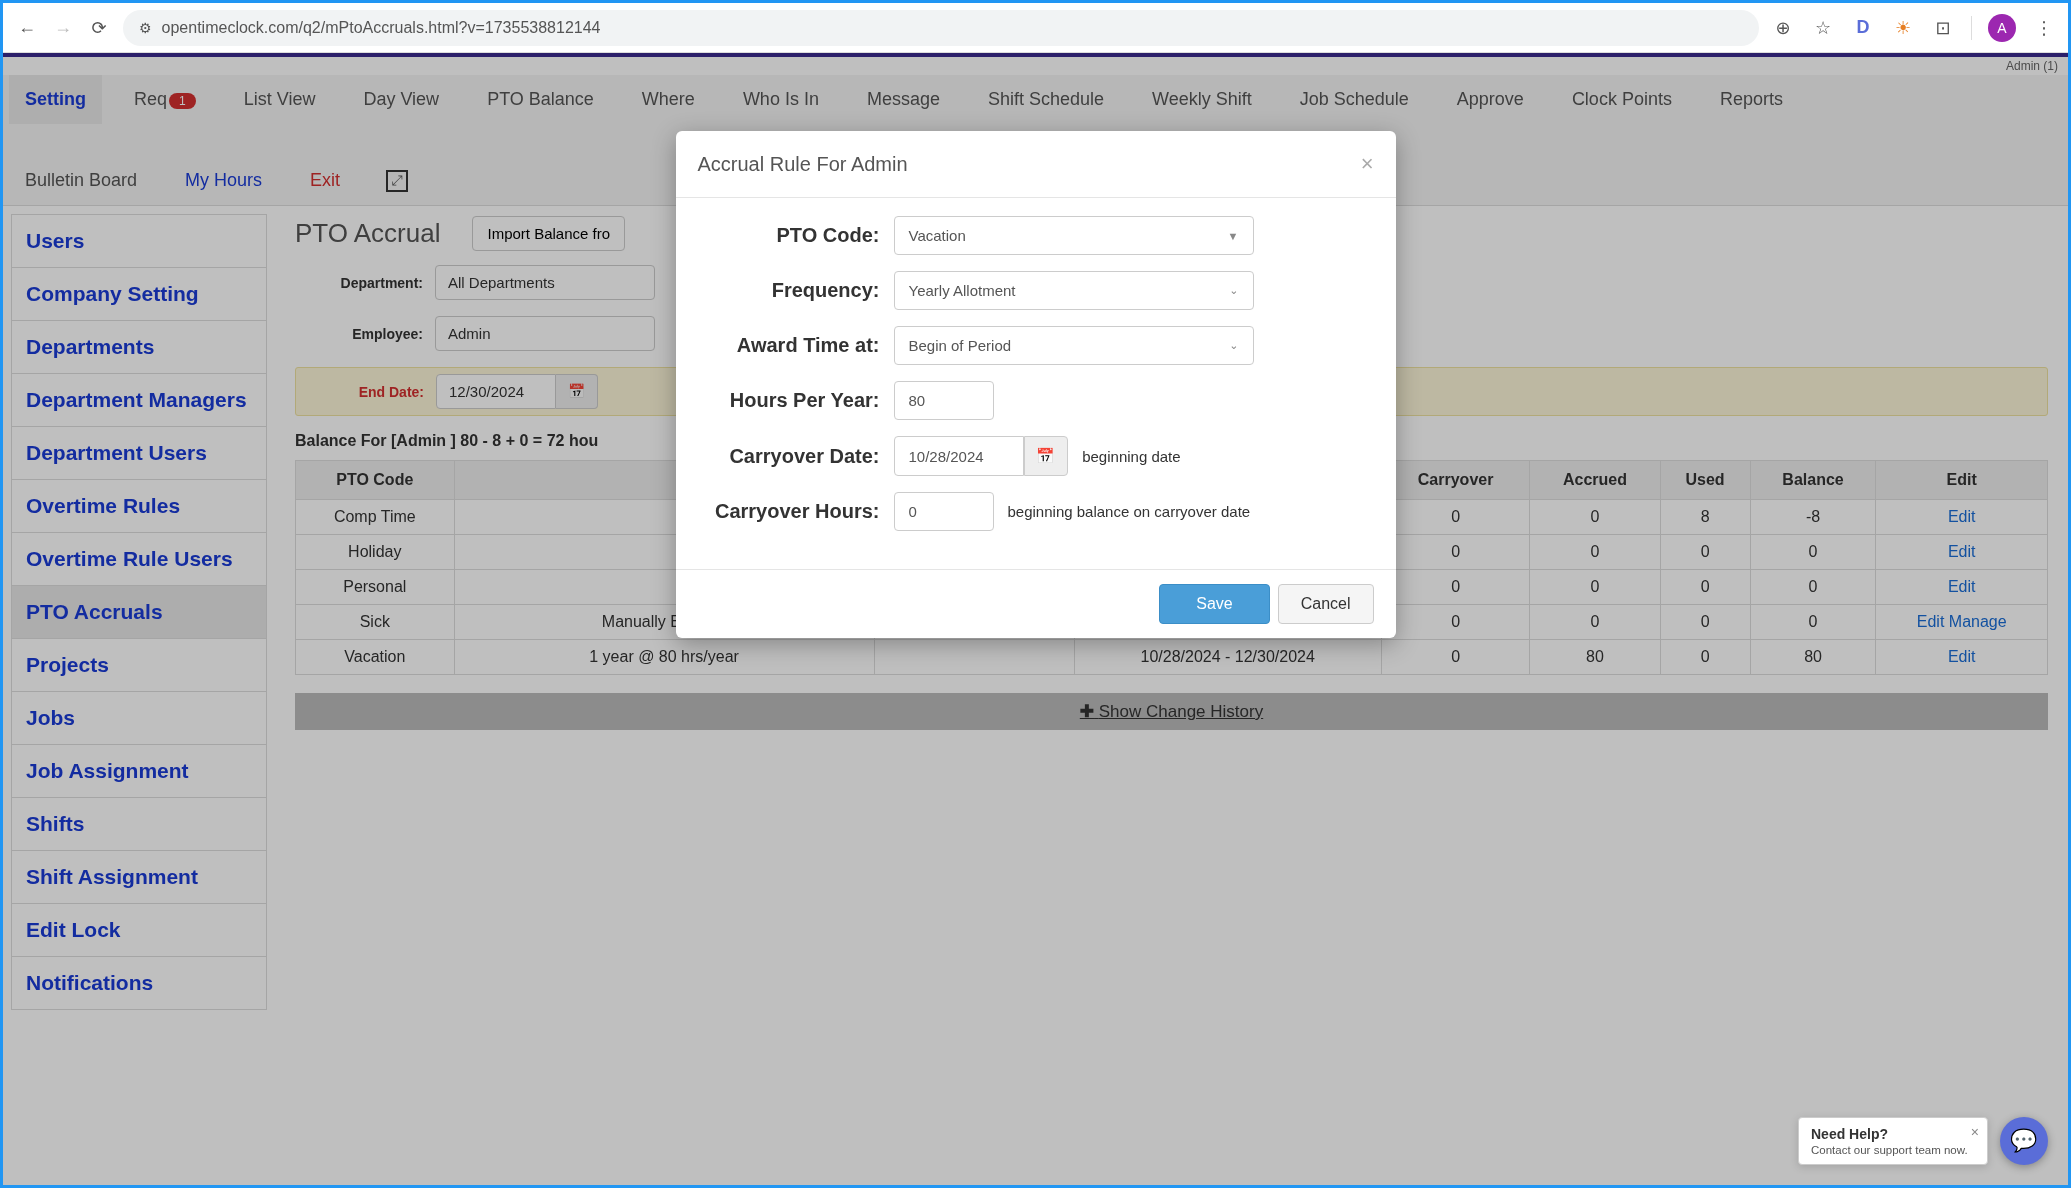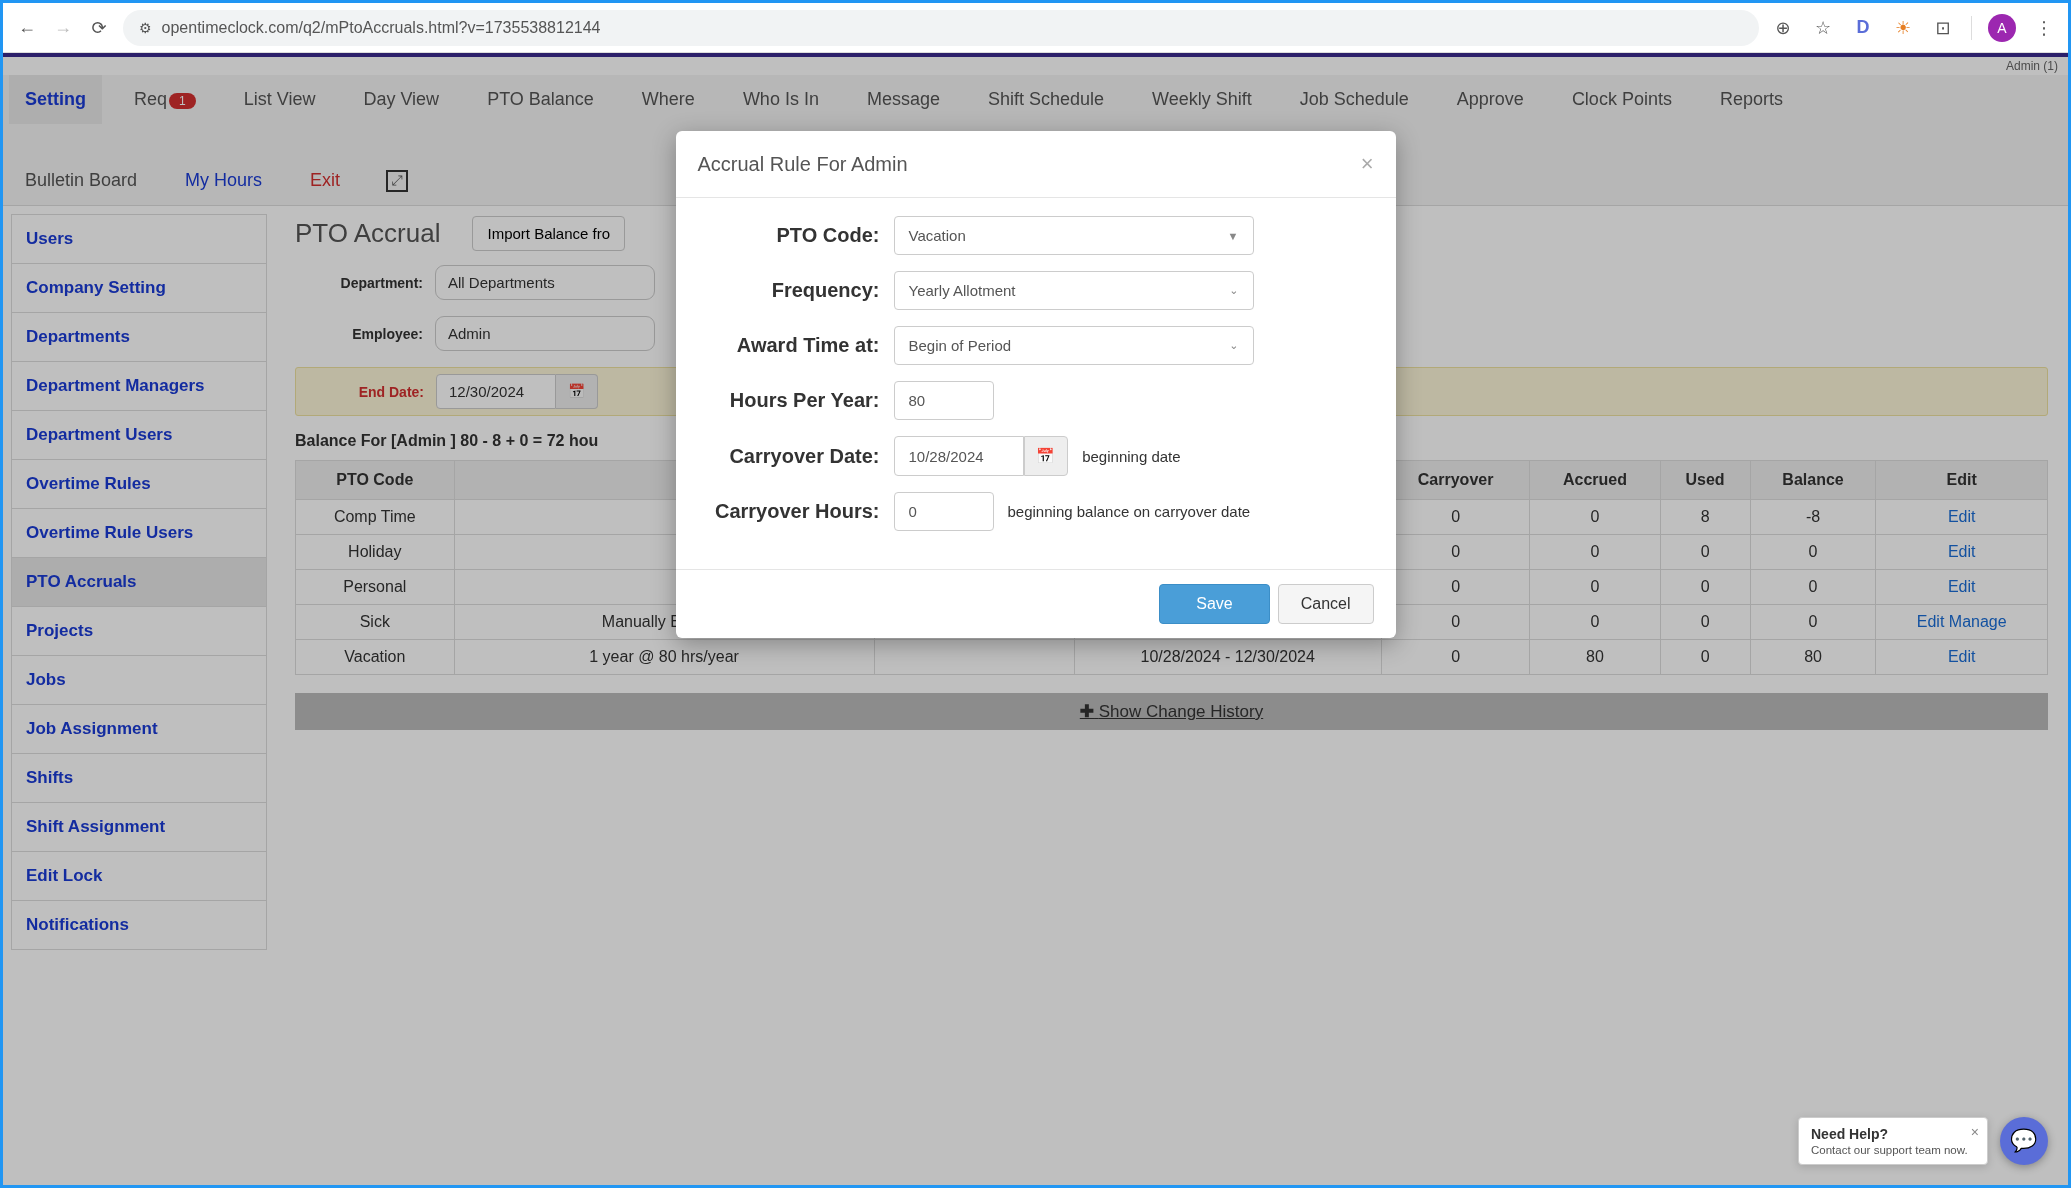--- a/index.html
+++ b/index.html
@@ -97,21 +97,21 @@
   width: 272px;
   padding: 8px;
   background: #fff;
 }
 .sidebar-item {
   padding: 14px 14px;
   border: 1px solid #ddd;
   border-bottom: none;
   color: #1a3bd6;
   font-weight: 600;
-  font-size: 17px;
+  font-size: 21px;
   cursor: pointer;
   background: #fff;
 }
 .sidebar-item:last-child { border-bottom: 1px solid #ddd; }
 .sidebar-item.active { background: #e7e7e7; }
 
 .content {
   flex: 1;
   padding: 10px 20px;
 }
@@ -120,21 +120,21 @@
 }
 .page-title { font-size: 26px; color: #555; font-weight: 400; }
 .btn {
   padding: 8px 14px; border: 1px solid #ccc; background: #fff;
   border-radius: 4px; font-size: 15px; cursor: pointer;
 }
 .filter-row { display: flex; align-items: center; gap: 12px; margin: 8px 0 16px; }
 .filter-label { font-weight: 700; color: #333; width: 128px; text-align: right; }
 .filter-label.red { color: #d32f2f; font-weight: 700; }
 .filter-input {
-  padding: 8px 12px; border:1px solid #ccc; border-radius:9px;
+  padding: 8px 12px; border:1px solid #ccc; border-radius:4px;
   min-width: 170px; font-size: 15px; background:#fff;
 }
 .cal-btn {
   padding: 8px 12px; border:1px solid #ccc; border-left:none;
   border-radius: 0 4px 4px 0; background:#eee;
 }
 .balance-text { font-weight:700; font-size:16px; margin: 12px 0 10px; }
 
 table { width: 100%; border-collapse: collapse; font-size:16px; }
 thead th {

